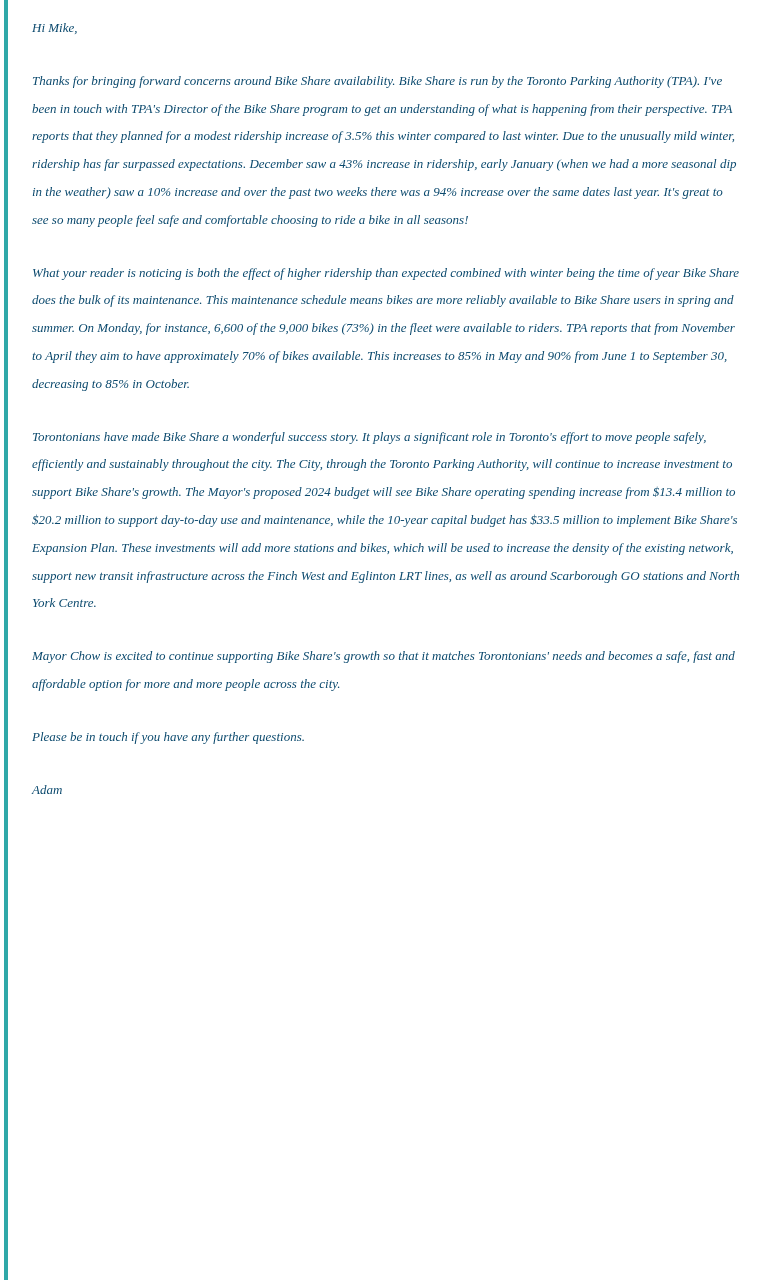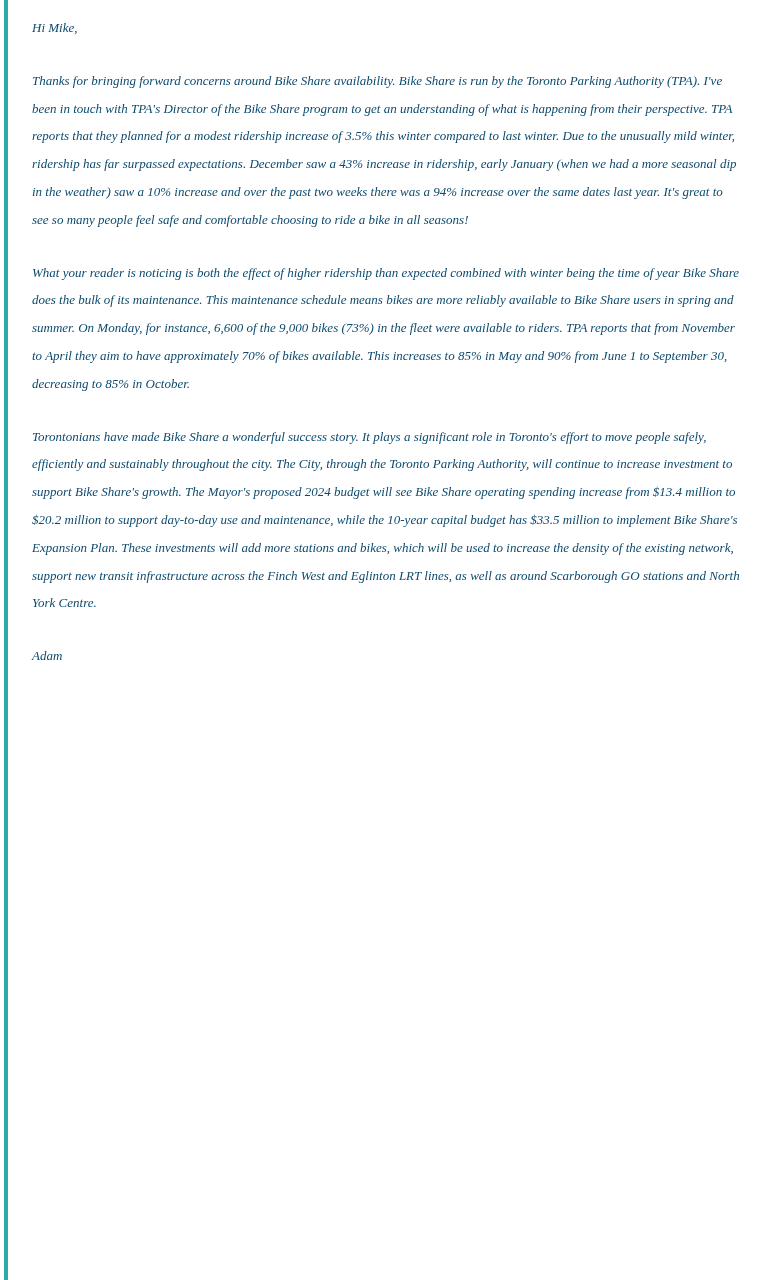--- a/index.html
+++ b/index.html
@@ -48,15 +48,17 @@
 </head>
 <body>
 
 <div class="quote-block">
   <div class="quote-bar"></div>
   <div class="letter-body">
     <p>Hi Mike,</p>
     <p>Thanks for bringing forward concerns around Bike Share availability. Bike Share is run by the Toronto Parking Authority (TPA). I've been in touch with TPA's Director of the Bike Share program to get an understanding of what is happening from their perspective. TPA reports that they planned for a modest ridership increase of 3.5% this winter compared to last winter. Due to the unusually mild winter, ridership has far surpassed expectations. December saw a 43% increase in ridership, early January (when we had a more seasonal dip in the weather) saw a 10% increase and over the past two weeks there was a 94% increase over the same dates last year. It's great to see so many people feel safe and comfortable choosing to ride a bike in all seasons!</p>
     <p>What your reader is noticing is both the effect of higher ridership than expected combined with winter being the time of year Bike Share does the bulk of its maintenance. This maintenance schedule means bikes are more reliably available to Bike Share users in spring and summer. On Monday, for instance, 6,600 of the 9,000 bikes (73%) in the fleet were available to riders. TPA reports that from November to April they aim to have approximately 70% of bikes available. This increases to 85% in May and 90% from June 1 to September 30, decreasing to 85% in October.</p>
     <p>Torontonians have made Bike Share a wonderful success story. It plays a significant role in Toronto's effort to move people safely, efficiently and sustainably throughout the city. The City, through the Toronto Parking Authority, will continue to increase investment to support Bike Share's growth. The Mayor's proposed 2024 budget will see Bike Share operating spending increase from $13.4 million to $20.2 million to support day-to-day use and maintenance, while the 10-year capital budget has $33.5 million to implement Bike Share's Expansion Plan. These investments will add more stations and bikes, which will be used to increase the density of the existing network, support new transit infrastructure across the Finch West and Eglinton LRT lines, as well as around Scarborough GO stations and North York Centre.</p>
+    <p>Mayor Chow is excited to continue supporting Bike Share's growth so that it matches Torontonians' needs and becomes a safe, fast and affordable option for more and more people across the city.</p>
+    <p>Please be in touch if you have any further questions.</p>
     <p>Adam</p>
   </div>
 </div>
 
 </body></html>

